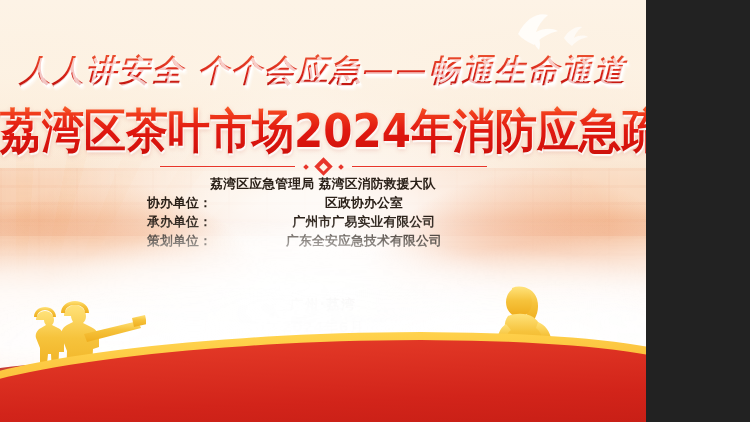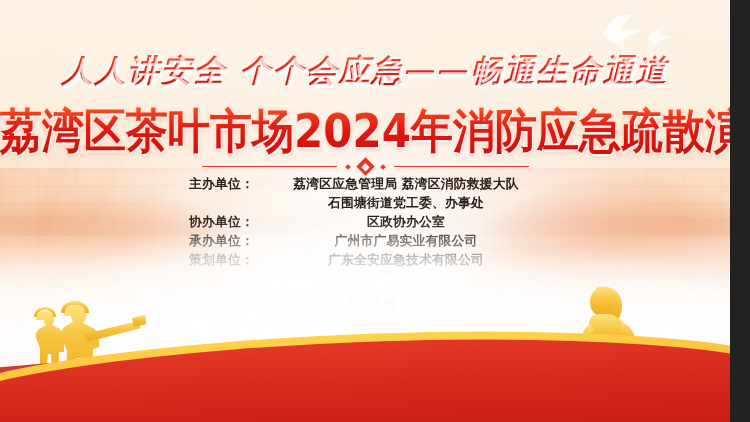--- a/index.html
+++ b/index.html
@@ -2,25 +2,26 @@
 <html><head>
 <meta charset="utf-8">
 <style>
   html, body {
     margin: 0;
     padding: 0;
     background: #222;
   }
   #poster {
     position: relative;
-    width: 730px;
+    width: 630px;
     height: 422px;
     overflow: hidden;
     font-family: "Liberation Sans", "DejaVu Sans", sans-serif;
     background: #d946ef;
+    padding-left: 16px;
   }
 
   
   .bg-base {
     position: absolute;
     inset: 0;
     background:
       linear-gradient(180deg,
         #fdf0dd 0%,
         #fdf4e8 18%,
@@ -340,26 +341,21 @@
     <span class="dot"></span>
     <span class="gem-outer">
       <span class="gem-inner"></span>
     </span>
     <span class="dot"></span>
     <span class="rule"></span>
   </div>
 
   <div class="orgs">
     <div class="org-row">
-      <span class="org-label">主办单位：</span>
       <span class="org-value">荔湾区应急管理局   荔湾区消防救援大队</span>
-    </div>
-    <div class="org-row">
-      <span class="org-label"></span>
-      <span class="org-value indent">石围塘街道党工委、办事处</span>
     </div>
     <div class="org-row">
       <span class="org-label">协办单位：</span>
       <span class="org-value">区政协办公室</span>
     </div>
     <div class="org-row">
       <span class="org-label">承办单位：</span>
       <span class="org-value">广州市广易实业有限公司</span>
     </div>
     <div class="org-row">

